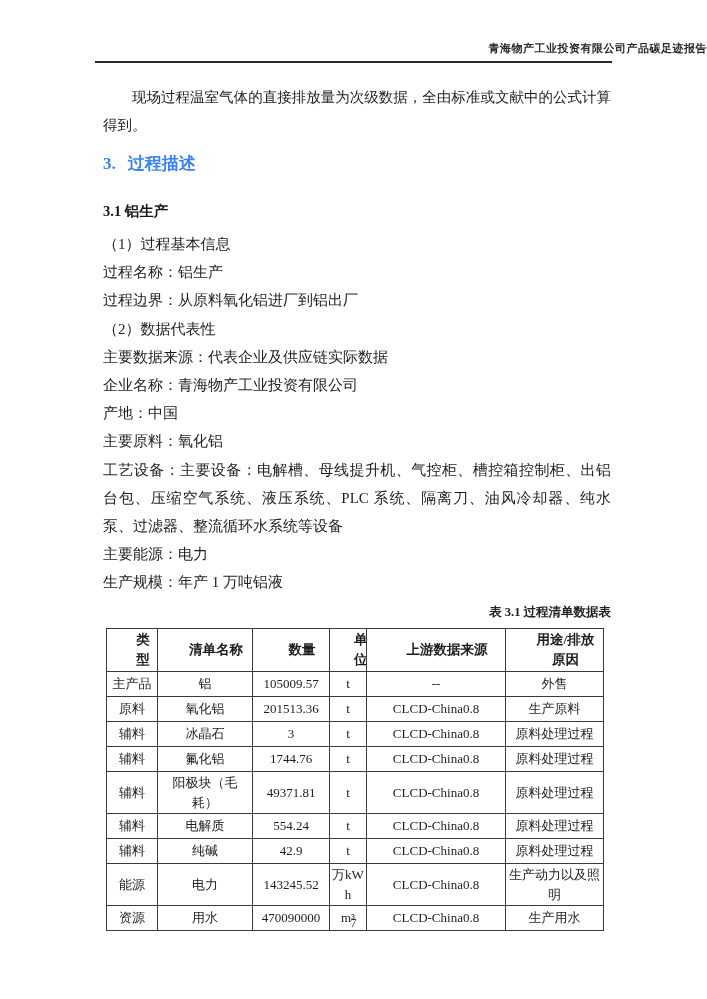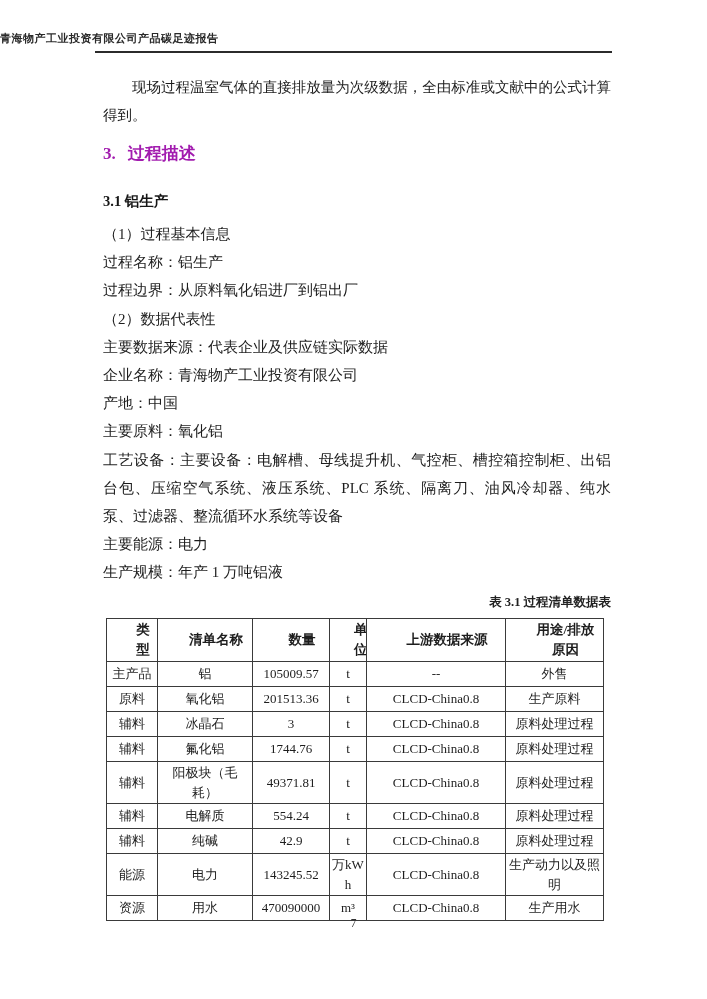--- a/index.html
+++ b/index.html
@@ -5,22 +5,22 @@
   html, body { margin: 0; padding: 0; }
   body {
     width: 707px; height: 999px;
     background: #ffffff;
     position: relative;
     font-family: "Liberation Serif", "DejaVu Serif", serif;
     color: #1d1d1d;
     overflow: hidden;
   }
   .doc-header-text {
-    padding-top: 31px;
-    text-align: left;
+    padding-top: 41px;
+    text-align: right;
     font-size: 11px;
     font-weight: bold;
     color: #2a2a2a;
     letter-spacing: 0.5px;
   }
   .header-rule {
     margin: 5px 95px 0 95px;
     border-bottom: 2px solid #2b2b2b;
   }
   .content {
@@ -30,21 +30,21 @@
     margin: 20px 0 0 0;
     font-size: 14.5px;
     line-height: 28px;
     text-indent: 2em;
     text-align: justify;
   }
   .section-heading {
     margin: 13px 0 0 0;
     font-size: 17px;
     font-weight: bold;
-    color: #a21caf;
+    color: #3b82f6;
   }
   .section-heading .sec-num { margin-right: 12px; }
   .subsection-heading {
     margin: 27px 0 0 0;
     font-size: 14.5px;
     font-weight: bold;
     color: #151515;
   }
   .info-lines { margin-top: 9px; }
   .info-line {

